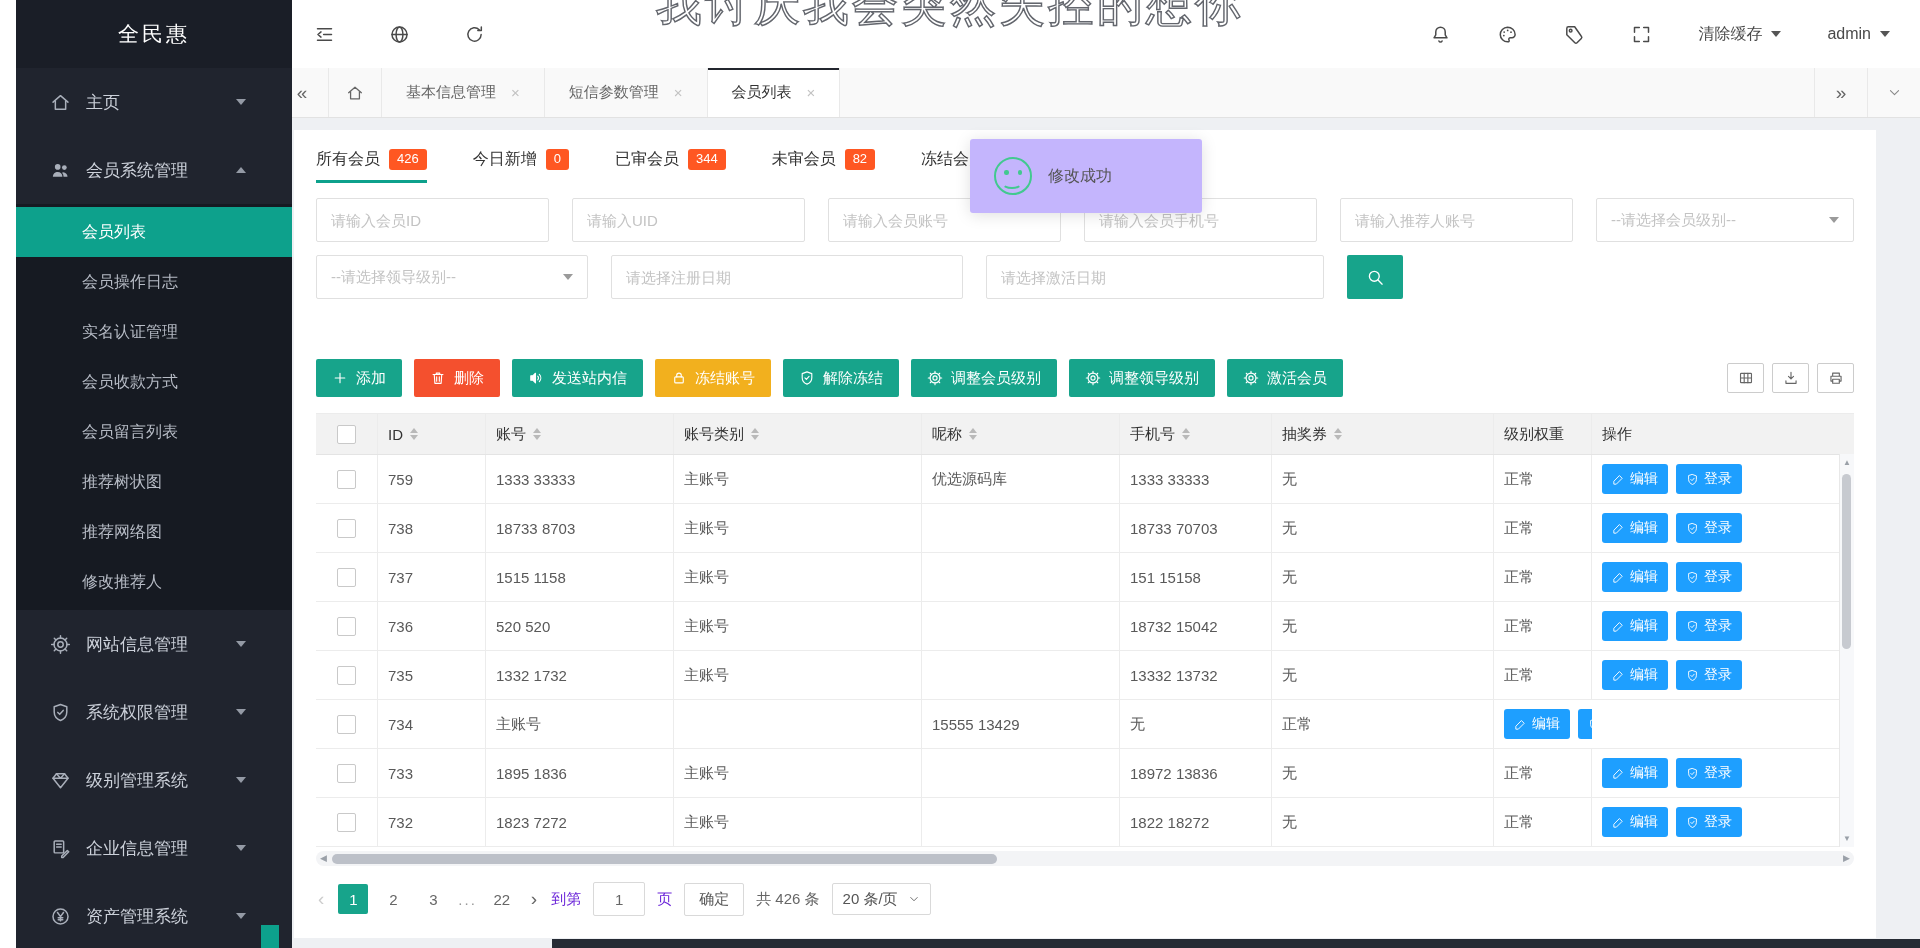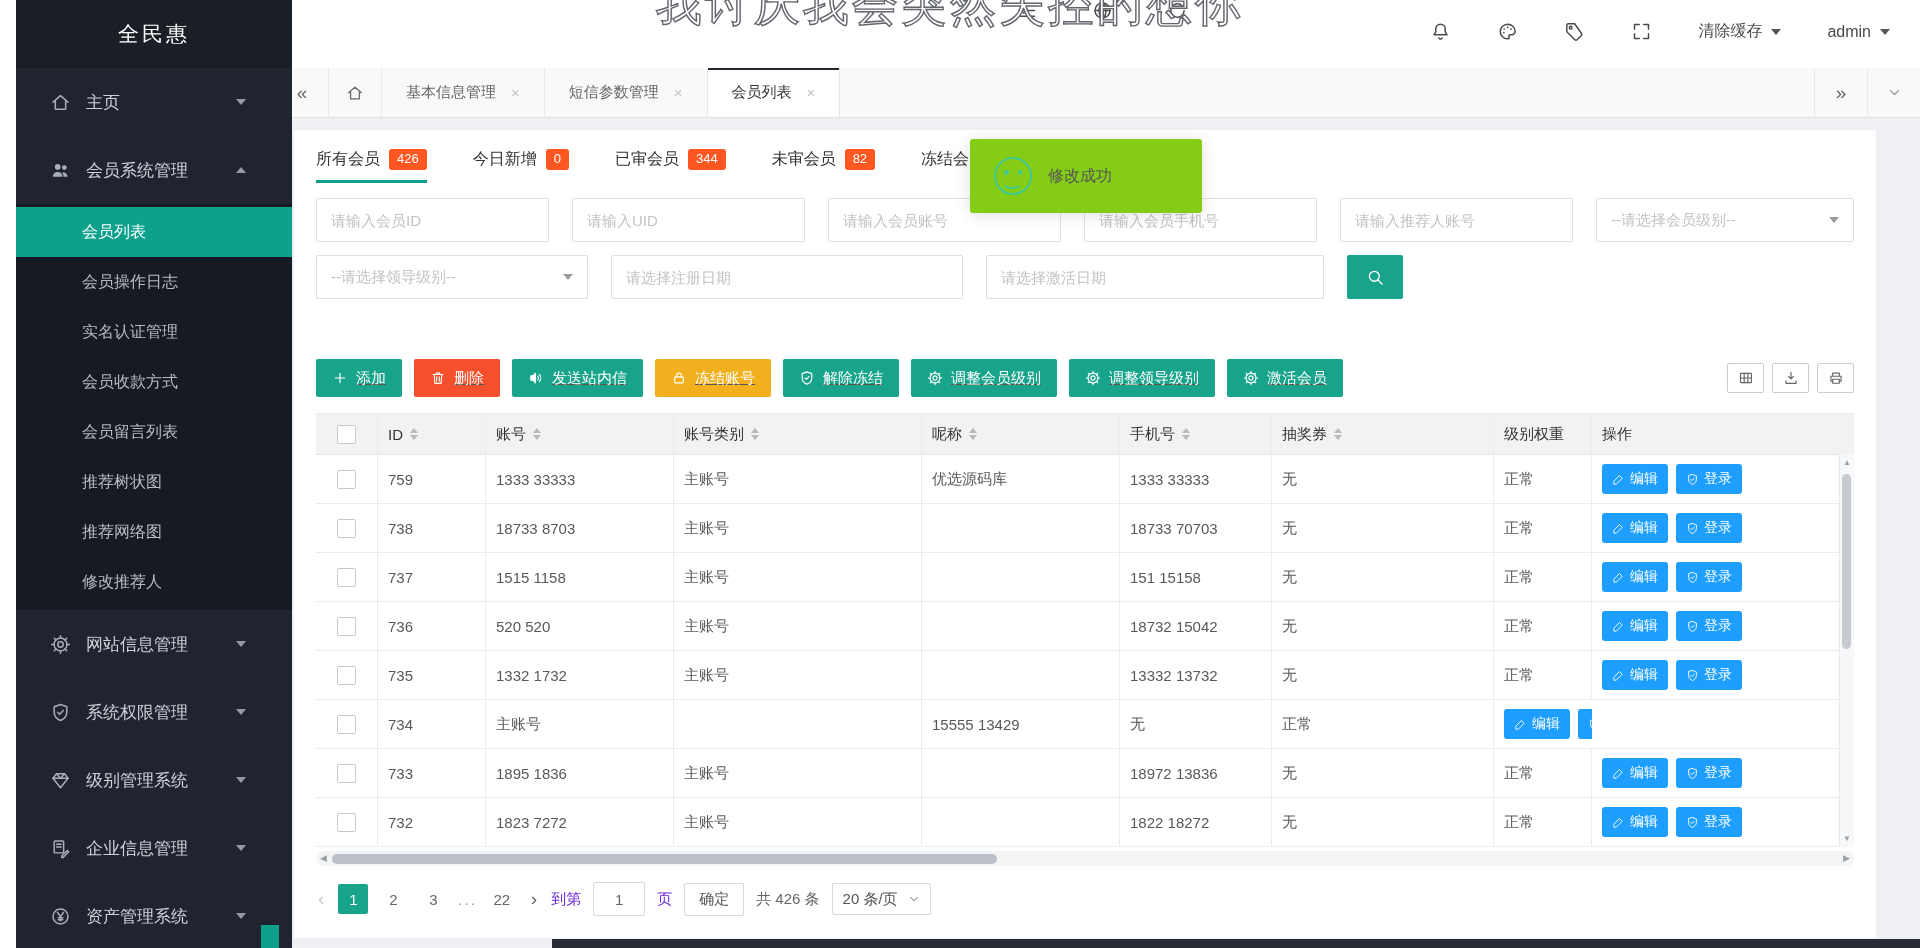--- a/index.html
+++ b/index.html
@@ -28,21 +28,21 @@
   .caret{width:0;height:0;border-left:5.5px solid transparent;border-right:5.5px solid transparent;display:inline-block;}
   .caret.down{border-top:6px solid #949aa5;}
   .caret.up{border-bottom:6px solid #949aa5;}
   .submenu{background:#161a22;padding:3px 0;}
   .submenu-item{height:50px;line-height:50px;padding-left:66px;color:#b6bbc5;font-size:16px;cursor:pointer;}
   .submenu-item.active{background:var(--accent);color:#fff;}
   .sidebar-nub{position:absolute;right:13px;bottom:0;width:18px;height:23px;background:var(--accent);}
 
   
   .topbar{position:absolute;left:276px;top:0;right:0;height:68px;background:#fff;display:flex;
-    align-items:center;padding:0 30px 0 38px;box-sizing:border-box;z-index:5;flex-direction:column;}
+    align-items:center;padding:0 30px 0 38px;box-sizing:border-box;z-index:5;}
   .tb-left{display:flex;gap:54px;align-items:center;}
   .topbar .icon{width:21px;height:21px;color:#4a4a4a;cursor:pointer;}
   .tb-right{margin-left:auto;display:flex;gap:46px;align-items:center;color:#4a4a4a;font-size:16px;}
   .dd{display:flex;align-items:center;gap:9px;cursor:pointer;}
   .dd .caret.down{border-top-color:#555;}
 
   
   .tabbar{position:absolute;left:276px;top:68px;right:0;height:50px;background:#f9f9f9;
     border-bottom:1px solid #e2e2e2;display:flex;box-sizing:border-box;z-index:4;}
   .tbar-cell{width:52px;display:flex;align-items:center;justify-content:center;color:#666;
@@ -78,21 +78,21 @@
   .f-select .ph{flex:1;}
   .f-select .caret.down{border-top-color:#9a9a9a;}
   .fw-member-level{flex:1;}
   .fw-leader-level{width:272px;}
   .fw-register-date{width:352px;}
   .fw-activate-date{width:338px;}
   .search-btn{width:56px;height:44px;background:var(--accent2);border:none;border-radius:2px;
     cursor:pointer;display:flex;align-items:center;justify-content:center;}
   .search-btn .icon{width:19px;height:19px;color:#fff;}
 
-  .toolbar{margin-top:60px;display:flex;gap:24px;align-items:center;text-decoration:underline;}
+  .toolbar{margin-top:60px;display:flex;gap:24px;align-items:center;}
   .tb-btn{height:38px;border:none;border-radius:2px;color:#fff;font-size:15px;display:inline-flex;
     align-items:center;gap:8px;padding:0 16px;cursor:pointer;font-family:inherit;}
   .tb-btn .icon{width:16px;height:16px;color:#fff;}
   .c-teal{background:var(--accent2);}
   .c-red{background:var(--red);}
   .c-yellow{background:var(--yellow);}
   .view-tools{margin-left:auto;display:flex;gap:8px;}
   .vt-btn{width:37px;height:30px;background:#fff;border:1px solid #ccc;border-radius:2px;color:#666;
     display:flex;align-items:center;justify-content:center;cursor:pointer;}
   .vt-btn .icon{width:16px;height:16px;}
@@ -141,21 +141,21 @@
   .confirm-btn{height:33px;padding:0 14px;background:#fff;border:1px solid #d9d9d9;border-radius:2px;
     font-size:15px;color:#555;cursor:pointer;font-family:inherit;}
   .total{color:#666;}
   .per-page{height:32px;border:1px solid #d9d9d9;border-radius:2px;display:flex;align-items:center;
     gap:10px;padding:0 10px;cursor:pointer;color:#555;background:#fff;box-sizing:border-box;}
   .per-page .icon{width:12px;height:12px;color:#555;}
 
   .bottom-strip{position:absolute;left:276px;right:0;bottom:0;height:9px;background:#262b34;z-index:20;}
 
   
-  .toast{position:absolute;left:676px;top:9px;width:232px;height:74px;background:#84cc16;border-radius:3px;
+  .toast{position:absolute;left:676px;top:9px;width:232px;height:74px;background:#c4b5fd;border-radius:3px;
     box-shadow:0 2px 16px rgba(0,0,0,0.13);display:flex;align-items:center;gap:16px;
     padding-left:24px;z-index:50;box-sizing:border-box;}
   .smiley{width:38px;height:38px;border:2px solid #42c98f;border-radius:50%;position:relative;flex:none;box-sizing:border-box;}
   .smiley .eye{position:absolute;top:11px;width:4.5px;height:4.5px;border-radius:50%;background:#42c98f;}
   .smiley .eye.l{left:8px;} .smiley .eye.r{right:8px;}
   .smiley .mouth{position:absolute;left:6px;bottom:4px;width:20px;height:11px;border:2px solid #42c98f;
     border-top-color:transparent;border-left-color:transparent;border-right-color:transparent;
     border-radius:50%;box-sizing:border-box;}
   .toast-text{font-size:16px;color:#555;}
 </style>

